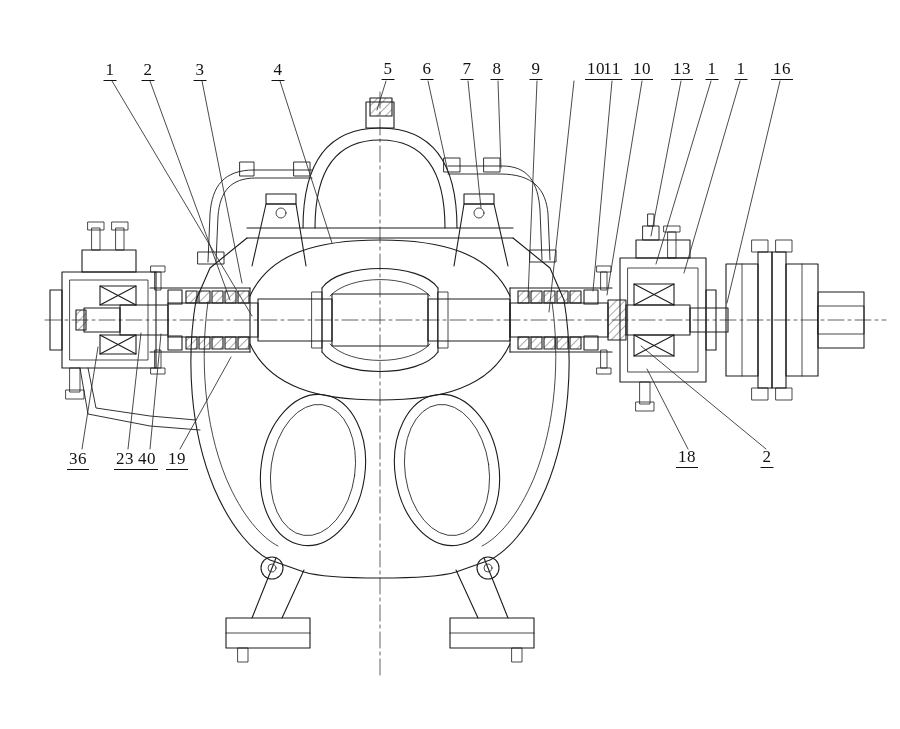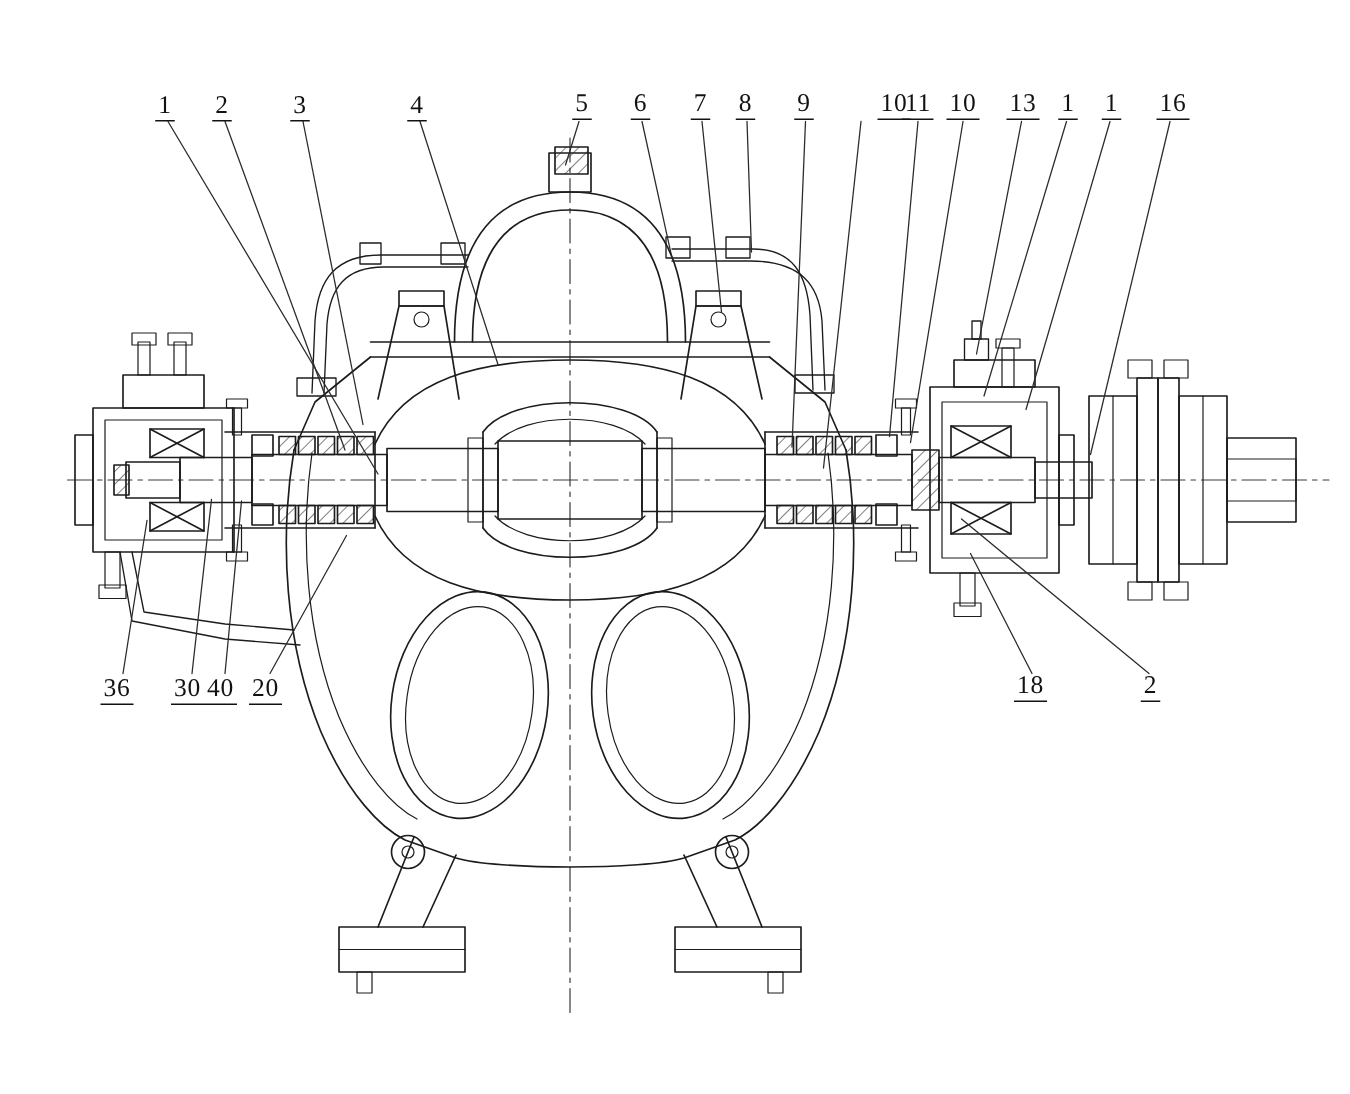--- a/index.html
+++ b/index.html
@@ -277,18 +277,18 @@
   <span class="callout" style="left:536px; top:60px">9</span>
   <span class="callout" style="left:596px; top:60px">10</span>
   <span class="callout" style="left:612px; top:60px">11</span>
   <span class="callout" style="left:642px; top:60px">10</span>
   <span class="callout" style="left:682px; top:60px">13</span>
   <span class="callout" style="left:712px; top:60px">1</span>
   <span class="callout" style="left:741px; top:60px">1</span>
   <span class="callout" style="left:782px; top:60px">16</span>
   <span class="callout" style="left:767px; top:448px">2</span>
   <span class="callout" style="left:687px; top:448px">18</span>
-  <span class="callout" style="left:177px; top:450px">20</span>
+  <span class="callout" style="left:177px; top:450px">19</span>
   <span class="callout" style="left:147px; top:450px">40</span>
-  <span class="callout" style="left:125px; top:450px">30</span>
+  <span class="callout" style="left:125px; top:450px">23</span>
   <span class="callout" style="left:78px;  top:450px">36</span>
 
 </div>
 
 </body></html>

